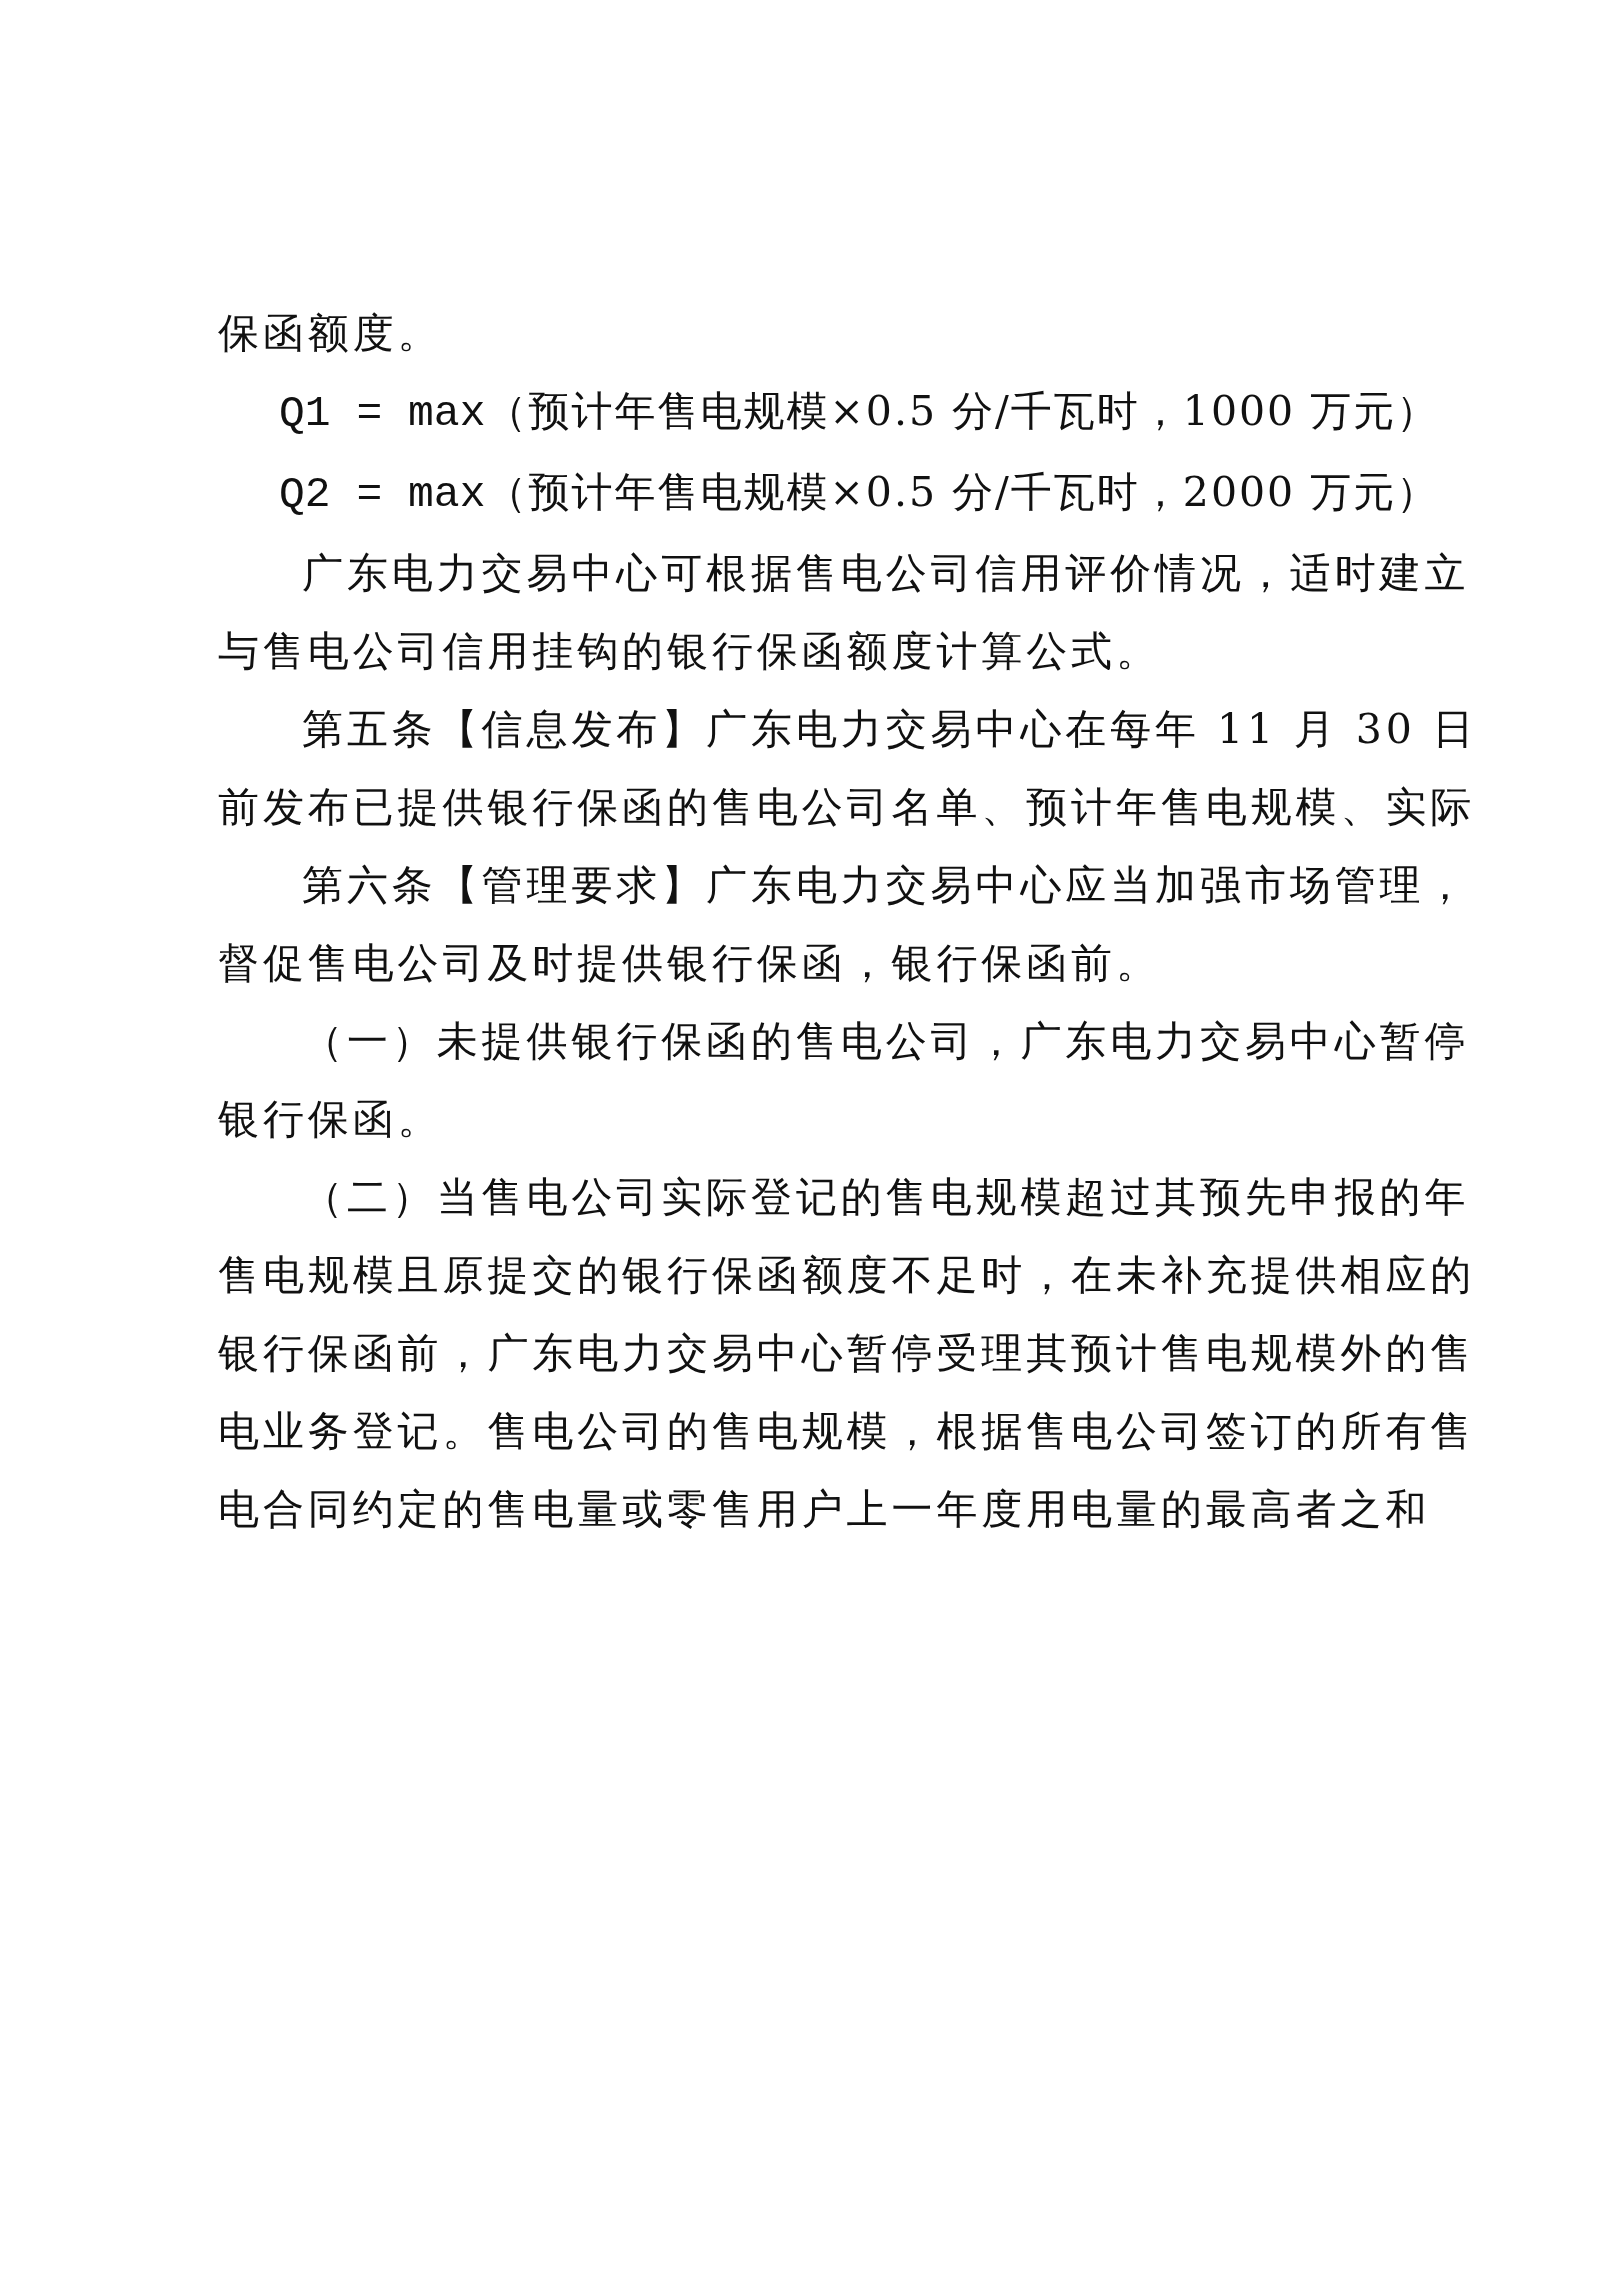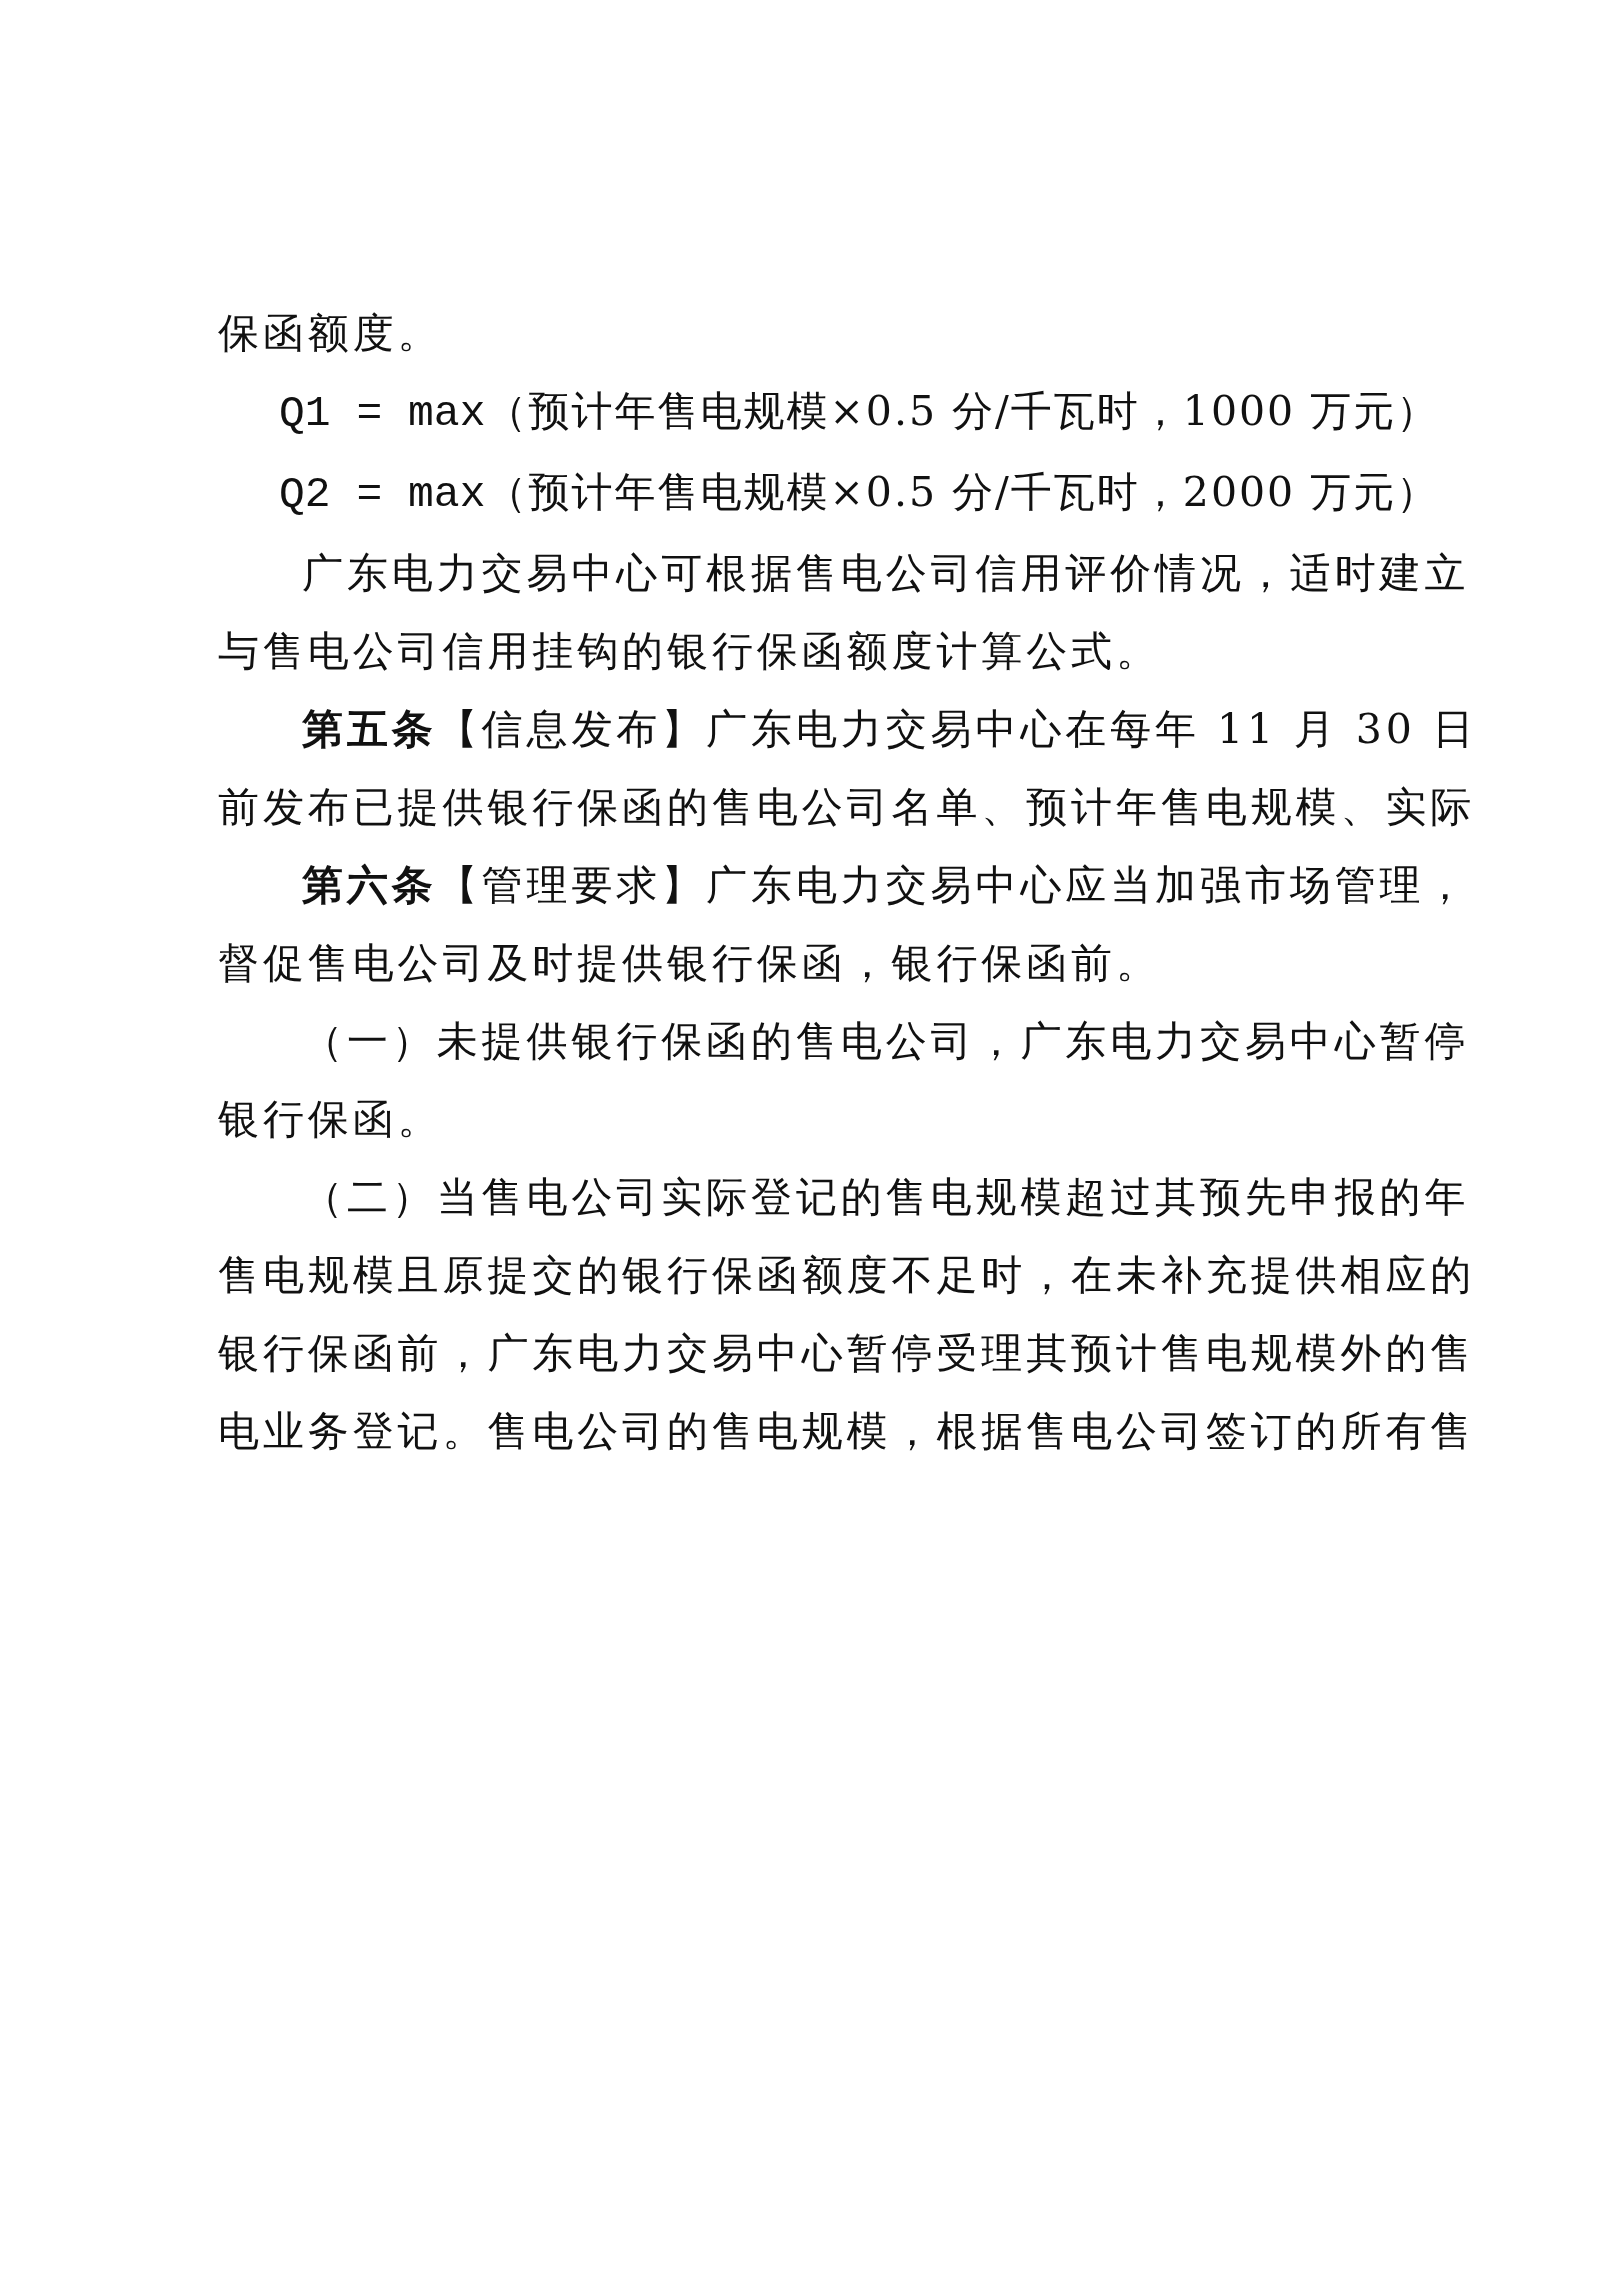--- a/index.html
+++ b/index.html
@@ -34,21 +34,21 @@
       padding-left: 61px;
       white-space: nowrap;
       letter-spacing: 2px;
     }
     .formula .latin {
       font-family: Liberation Mono, monospace;
       font-size: 43px;
       letter-spacing: 0;
     }
     .bold {
-      font-weight: bold;
+      font-weight: normal;
     }
     .line {
       display: block;
       white-space: nowrap;
     }
   </style>
 </head>
 <body>
 
 <div class="page">
@@ -85,16 +85,17 @@
   <div class="p">
     <span class="line" style="padding-left:84px">（一）未提供银行保函的售电公司，广东电力交易中心暂停</span>
     <span class="line">银行保函。</span>
   </div>
 
   <div class="p">
     <span class="line" style="padding-left:84px">（二）当售电公司实际登记的售电规模超过其预先申报的年</span>
     <span class="line">售电规模且原提交的银行保函额度不足时，在未补充提供相应的</span>
     <span class="line">银行保函前，广东电力交易中心暂停受理其预计售电规模外的售</span>
     <span class="line">电业务登记。售电公司的售电规模，根据售电公司签订的所有售</span>
+    <span class="line">电合同约定的售电量或零售用户上一年度用电量的最高者之和</span>
   </div>
 
 </div>
 
 
 </body></html>

